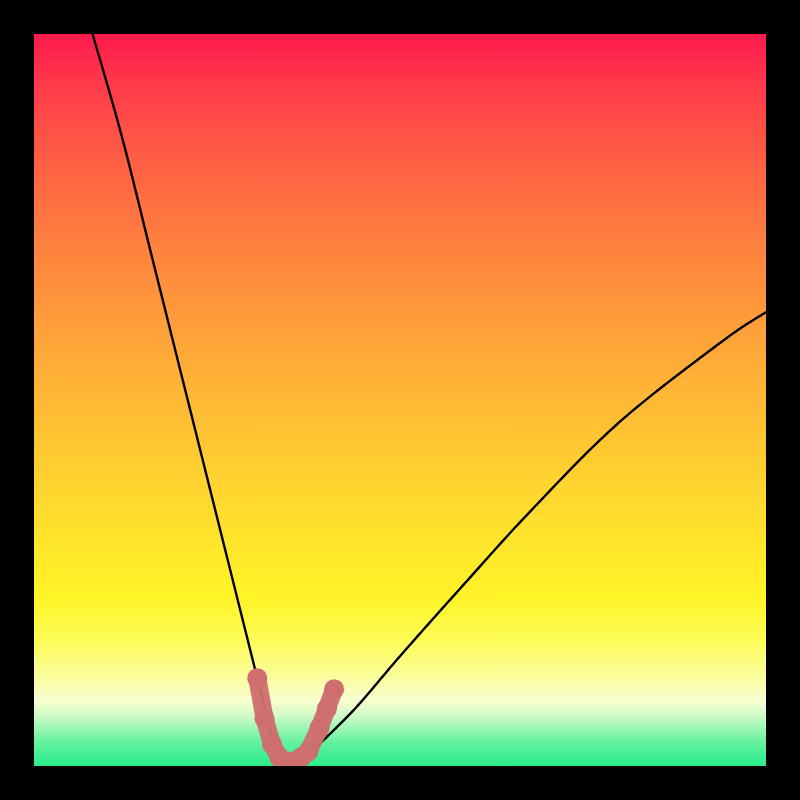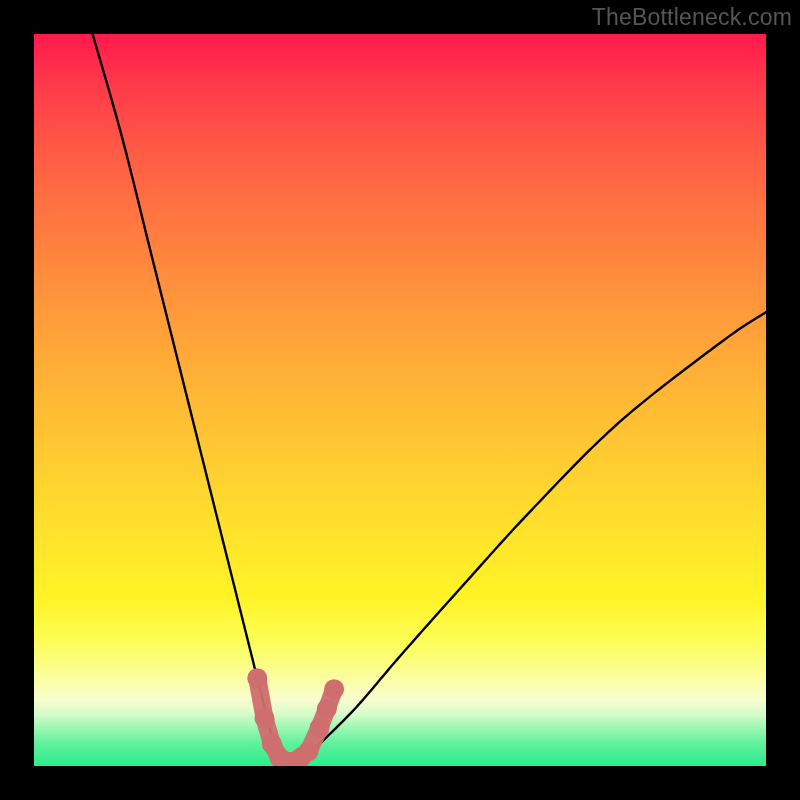--- a/index.html
+++ b/index.html
@@ -61,21 +61,20 @@
     font-size: 23px;
     font-weight: 500;
     letter-spacing: 0.2px;
     user-select: none;
   }
 </style>
 </head>
 <body>
 
 <div class="outer">
-  <div class="watermark">TheBottleneck.com</div>
 
   <div class="plot">
     <svg class="curves" viewBox="0 0 732 732" preserveAspectRatio="none">
       <g id="series-group">
           <path d="M58.56 0.00 L59.22 2.30 L59.97 4.91 L60.82 7.81 L61.75 10.98 L62.75 14.41 L63.82 18.07 L64.96 21.95 L66.15 26.03 L67.40 30.28 L68.68 34.69 L70.01 39.25 L71.37 43.92 L72.75 48.70 L74.16 53.55 L75.57 58.47 L77.00 63.44 L78.42 68.43 L79.83 73.43 L81.24 78.41 L82.62 83.37 L83.98 88.27 L85.31 93.10 L86.60 97.84 L87.84 102.48 L89.06 107.08 L90.28 111.73 L91.50 116.42 L92.72 121.15 L93.94 125.92 L95.16 130.73 L96.38 135.57 L97.60 140.44 L98.82 145.33 L100.04 150.24 L101.26 155.18 L102.48 160.13 L103.70 165.09 L104.92 170.06 L106.14 175.04 L107.36 180.02 L108.58 185.00 L109.80 189.98 L111.02 194.95 L112.24 199.91 L113.46 204.86 L114.68 209.79 L115.90 214.71 L117.12 219.60 L118.34 224.48 L119.56 229.36 L120.78 234.24 L122.00 239.12 L123.22 244.00 L124.44 248.88 L125.66 253.76 L126.88 258.64 L128.10 263.52 L129.32 268.40 L130.54 273.28 L131.76 278.16 L132.98 283.04 L134.20 287.92 L135.42 292.80 L136.64 297.68 L137.86 302.56 L139.08 307.44 L140.30 312.32 L141.52 317.20 L142.74 322.08 L143.96 326.96 L145.18 331.84 L146.40 336.72 L147.62 341.60 L148.84 346.48 L150.06 351.36 L151.28 356.24 L152.50 361.12 L153.72 366.00 L154.94 370.88 L156.16 375.76 L157.38 380.64 L158.60 385.52 L159.82 390.40 L161.04 395.28 L162.26 400.16 L163.48 405.04 L164.70 409.92 L165.92 414.80 L167.14 419.68 L168.36 424.56 L169.58 429.44 L170.80 434.32 L172.02 439.20 L173.24 444.08 L174.46 448.96 L175.68 453.84 L176.91 458.77 L178.17 463.79 L179.44 468.88 L180.73 474.04 L182.03 479.25 L183.34 484.49 L184.66 489.76 L185.98 495.05 L187.30 500.33 L188.62 505.61 L189.93 510.85 L191.23 516.06 L192.52 521.22 L193.80 526.31 L195.05 531.33 L196.28 536.26 L197.49 541.08 L198.67 545.80 L199.82 550.38 L200.93 554.83 L202.00 559.12 L203.03 563.25 L204.02 567.20 L204.96 570.96 L205.85 574.52 L206.69 577.89 L207.49 581.08 L208.25 584.11 L208.97 586.98 L209.65 589.72 L210.30 592.32 L210.92 594.82 L211.52 597.21 L212.10 599.51 L212.65 601.74 L213.19 603.90 L213.72 606.01 L214.24 608.09 L214.75 610.13 L215.26 612.17 L215.77 614.20 L216.28 616.25 L216.80 618.33 L217.33 620.44 L217.87 622.60 L218.43 624.83 L219.00 627.13 L219.60 629.52 L220.22 631.98 L220.84 634.49 L221.48 637.04 L222.12 639.62 L222.78 642.22 L223.43 644.85 L224.09 647.48 L224.75 650.12 L225.41 652.77 L226.07 655.40 L226.73 658.03 L227.38 660.63 L228.02 663.21 L228.66 665.76 L229.29 668.26 L229.90 670.73 L230.51 673.14 L231.09 675.50 L231.67 677.79 L232.22 680.01 L232.76 682.16 L233.28 684.23 L233.77 686.20 L234.24 688.08 L234.69 689.88 L235.13 691.64 L235.56 693.34 L235.97 694.99 L236.37 696.59 L236.76 698.14 L237.13 699.64 L237.49 701.09 L237.84 702.49 L238.18 703.84 L238.50 705.13 L238.81 706.38 L239.11 707.57 L239.40 708.72 L239.67 709.81 L239.93 710.85 L240.18 711.84 L240.42 712.78 L240.64 713.67 L240.85 714.51 L241.05 715.30 L241.23 716.04 L241.40 716.72 L241.56 717.36 " fill="none" stroke="#000000" stroke-width="2.4" stroke-linecap="round"></path>
           <path d="M256.20 732.00 L256.53 731.84 L256.91 731.67 L257.33 731.49 L257.79 731.29 L258.29 731.08 L258.83 730.86 L259.40 730.62 L260.00 730.37 L260.62 730.11 L261.26 729.84 L261.93 729.55 L262.61 729.25 L263.30 728.94 L264.00 728.62 L264.71 728.28 L265.42 727.93 L266.13 727.57 L266.84 727.20 L267.54 726.81 L268.23 726.41 L268.91 726.00 L269.57 725.57 L270.22 725.13 L270.84 724.68 L271.43 724.23 L271.99 723.79 L272.52 723.35 L273.03 722.92 L273.51 722.49 L273.99 722.05 L274.45 721.61 L274.91 721.16 L275.36 720.69 L275.83 720.21 L276.30 719.71 L276.79 719.19 L277.29 718.64 L277.82 718.07 L278.38 717.46 L278.97 716.82 L279.60 716.14 L280.28 715.42 L281.00 714.65 L281.77 713.84 L282.60 712.97 L283.49 712.05 L284.45 711.08 L285.48 710.04 L286.58 708.95 L287.74 707.81 L288.95 706.62 L290.22 705.38 L291.55 704.10 L292.91 702.78 L294.33 701.41 L295.78 700.01 L297.27 698.57 L298.80 697.09 L300.36 695.57 L301.95 694.03 L303.56 692.45 L305.20 690.84 L306.85 689.20 L308.52 687.54 L310.21 685.85 L311.90 684.13 L313.60 682.40 L315.30 680.64 L317.00 678.87 L318.70 677.07 L320.40 675.26 L322.08 673.44 L323.76 671.60 L325.44 669.73 L327.12 667.84 L328.81 665.92 L330.50 663.97 L332.20 662.00 L333.91 660.01 L335.64 657.99 L337.37 655.94 L339.12 653.87 L340.88 651.77 L342.67 649.65 L344.47 647.50 L346.29 645.33 L348.14 643.13 L350.00 640.91 L351.90 638.66 L353.82 636.38 L355.77 634.08 L357.75 631.76 L359.76 629.41 L361.80 627.03 L363.88 624.63 L366.00 622.20 L368.15 619.75 L370.32 617.27 L372.52 614.77 L374.74 612.24 L376.99 609.68 L379.27 607.10 L381.57 604.50 L383.89 601.87 L386.24 599.21 L388.62 596.53 L391.02 593.82 L393.45 591.09 L395.90 588.33 L398.38 585.55 L400.88 582.74 L403.41 579.91 L405.97 577.05 L408.55 574.16 L411.15 571.25 L413.78 568.32 L416.44 565.36 L419.12 562.37 L421.83 559.36 L424.56 556.32 L427.32 553.25 L430.10 550.15 L432.91 547.01 L435.74 543.83 L438.60 540.63 L441.49 537.39 L444.40 534.13 L447.33 530.84 L450.29 527.52 L453.28 524.18 L456.29 520.82 L459.33 517.43 L462.39 514.03 L465.48 510.61 L468.59 507.17 L471.73 503.72 L474.90 500.26 L478.09 496.79 L481.30 493.30 L484.54 489.81 L487.81 486.32 L491.10 482.81 L494.42 479.31 L497.76 475.80 L501.13 472.27 L504.52 468.71 L507.94 465.12 L511.38 461.50 L514.85 457.85 L518.35 454.18 L521.87 450.50 L525.41 446.79 L528.98 443.07 L532.58 439.35 L536.20 435.62 L539.85 431.88 L543.52 428.14 L547.22 424.41 L550.94 420.69 L554.69 416.97 L558.47 413.26 L562.27 409.58 L566.09 405.91 L569.94 402.26 L573.82 398.64 L577.72 395.05 L581.65 391.49 L585.60 387.96 L589.64 384.42 L593.81 380.83 L598.11 377.19 L602.51 373.52 L607.00 369.83 L611.56 366.11 L616.18 362.40 L620.84 358.68 L625.53 354.98 L630.23 351.30 L634.92 347.65 L639.59 344.04 L644.21 340.48 L648.79 336.99 L653.30 333.56 L657.72 330.21 L662.03 326.96 L666.23 323.80 L670.30 320.74 L674.22 317.81 L677.97 315.00 L681.54 312.33 L684.92 309.81 L688.08 307.44 L691.07 305.22 L693.93 303.11 L696.67 301.13 L699.30 299.26 L701.81 297.49 L704.21 295.83 L706.50 294.27 L708.68 292.80 L710.77 291.42 L712.76 290.12 L714.65 288.91 L716.45 287.77 L718.15 286.70 L719.78 285.69 L721.32 284.74 L722.78 283.85 L724.17 283.01 L725.48 282.22 L726.72 281.47 L727.90 280.75 L729.01 280.07 L730.06 279.41 L731.06 278.78 L732.00 278.16 " fill="none" stroke="#000000" stroke-width="2.4" stroke-linecap="round"></path>
           <path d="M 241.56 717.36 Q 248.88000000000002 732 256.2 732" fill="none" stroke="#000000" stroke-width="2.4" stroke-linecap="round"></path>
         </g>
       <g id="marker-group">
           <path d="M223.26 644.16 L230.58 684.42 L237.90 710.04 L245.22 723.22 L252.54 727.61 L259.86 727.61 L267.18 723.22 L274.50 717.36 L285.48 693.94 L292.80 674.90 L300.12 655.14 " fill="none" stroke="#cf6e6e" stroke-width="18" stroke-linecap="round" stroke-linejoin="round" opacity="0.95"></path>

